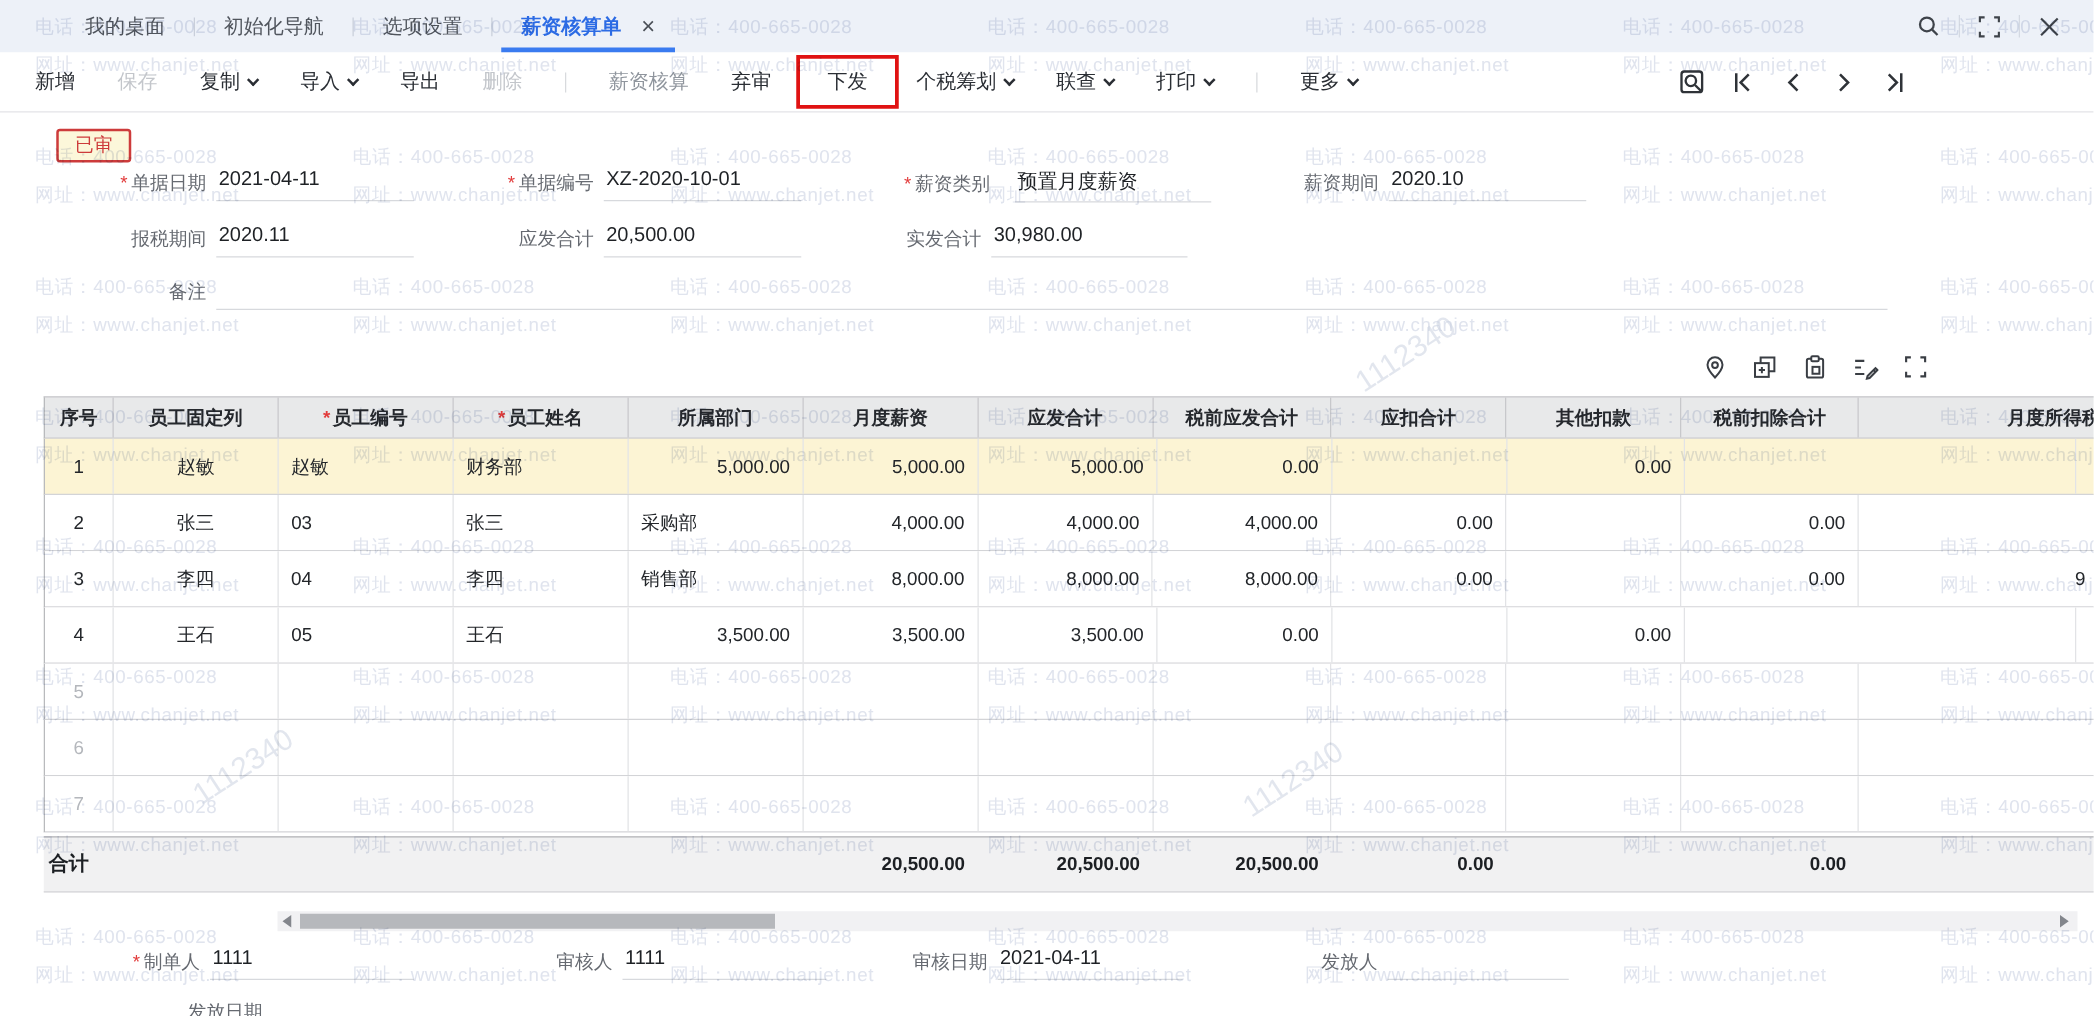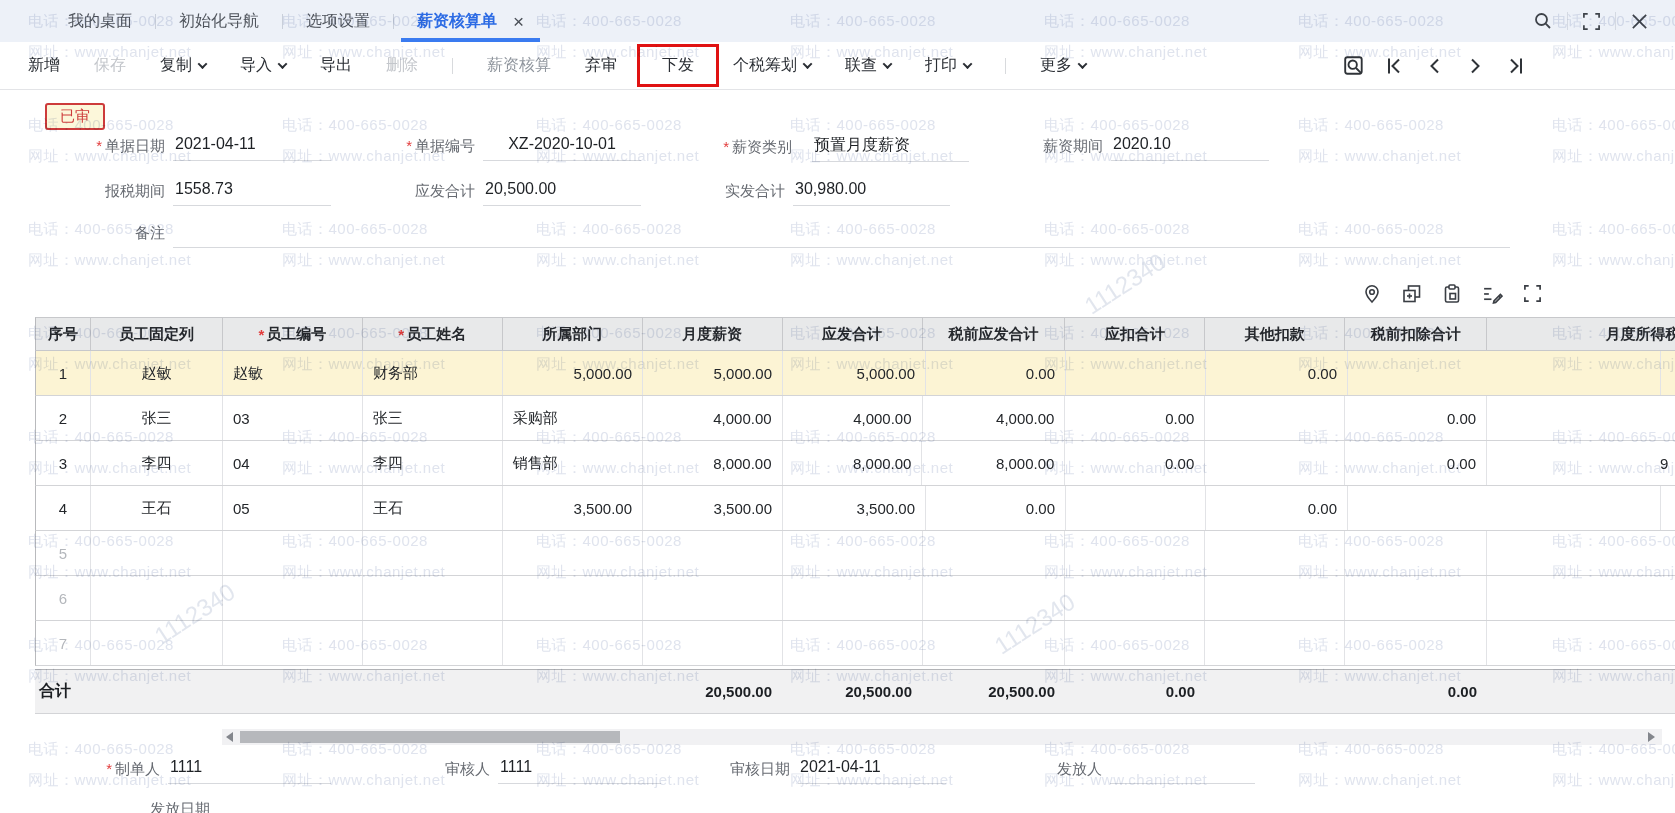--- a/index.html
+++ b/index.html
@@ -212,33 +212,33 @@
 
   <div class="badge">已审</div>
 
   <div id="fields-layer">
       <div class="field" style="left: 25px; top: 135px;">
         <div class="lbl" style="width: 140px;"><span class="star">*</span>单据日期</div>
         <div class="val" style="width: 158px;">2021-04-11</div>
       </div>
       <div class="field" style="left: 335px; top: 135px;">
         <div class="lbl" style="width: 140px;"><span class="star">*</span>单据编号</div>
-        <div class="val" style="width: 158px; text-align: center;">XZ-2020-10-01</div>
+        <div class="val" style="width: 158px;">XZ-2020-10-01</div>
       </div>
       <div class="field" style="left: 652px; top: 135px; gap: 12px;">
         <div class="lbl" style="width: 140px;"><span class="star">*</span>薪资类别</div>
         <div class="val" style="width: 157px;">预置月度薪资</div>
       </div>
       <div class="field" style="left: 958px; top: 135px;">
         <div class="lbl" style="width: 145px;">薪资期间</div>
         <div class="val" style="width: 158px;">2020.10</div>
       </div>
       <div class="field" style="left: 25px; top: 180px;">
         <div class="lbl" style="width: 140px;">报税期间</div>
-        <div class="val" style="width: 158px;">1558.73</div>
+        <div class="val" style="width: 158px;">2020.11</div>
       </div>
       <div class="field" style="left: 335px; top: 180px;">
         <div class="lbl" style="width: 140px;">应发合计</div>
         <div class="val" style="width: 158px;">20,500.00</div>
       </div>
       <div class="field" style="left: 645px; top: 180px;">
         <div class="lbl" style="width: 140px;">实发合计</div>
         <div class="val" style="width: 157px;">30,980.00</div>
       </div>
       <div class="field" style="left: 25px; top: 222px;">

